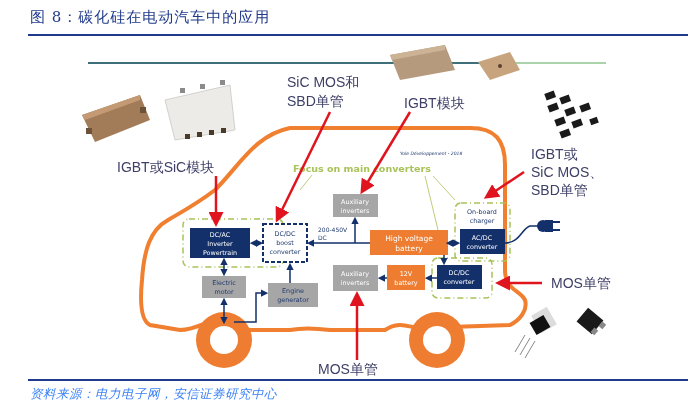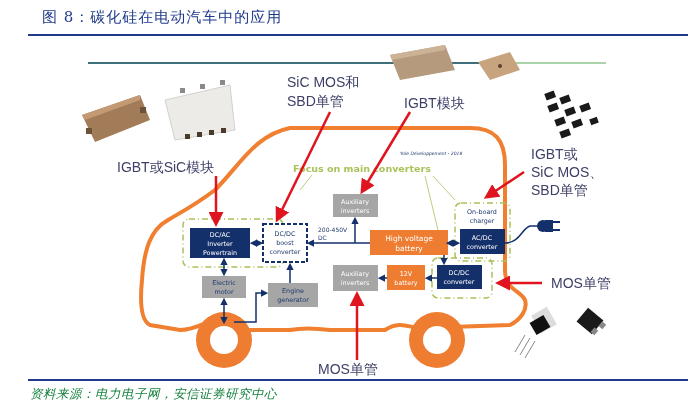--- a/index.html
+++ b/index.html
@@ -1,20 +1,20 @@
 <!DOCTYPE html>
 <html><head>
 <meta charset="utf-8">
 <style>
   html, body { margin: 0; padding: 0; background: #ffffff; }
   body { width: 700px; height: 413px; position: relative; overflow: hidden; font-family: "DejaVu Sans", sans-serif; }
-  .title { position: absolute; left: 42px; top: 8px; font-family: "DejaVu Serif", serif; font-size: 15px; color: #1f3a8a; letter-spacing: 1px; }
+  .title { position: absolute; left: 30px; top: 8px; font-family: "DejaVu Serif", serif; font-size: 15px; color: #1f3a8a; letter-spacing: 1px; }
   .title-rule { position: absolute; left: 28px; top: 34px; width: 660px; height: 2px; background: #1f3a8a; }
   .footer-rule { position: absolute; left: 28px; top: 379px; width: 660px; height: 2px; background: #1f3a8a; }
-  .source { position: absolute; left: 30px; top: 386px; font-family: "DejaVu Serif", serif; font-style: italic; font-size: 12.5px; color: #15803d; letter-spacing: 0.5px; }
+  .source { position: absolute; left: 30px; top: 386px; font-family: "DejaVu Serif", serif; font-style: italic; font-size: 12.5px; color: #3b82f6; letter-spacing: 0.5px; }
   svg#diagram { position: absolute; left: 0; top: 0; }
   .lbl { font-family: "Liberation Sans", sans-serif; font-size: 14px; fill: #3d3f66; }
   .boxtxt { font-family: "DejaVu Sans", sans-serif; font-size: 6.4px; fill: #ffffff; text-anchor: middle; }
   .boxtxt-dark { font-family: "DejaVu Sans", sans-serif; font-size: 6.4px; fill: #1f3a6e; text-anchor: middle; }
   .focus { font-family: "DejaVu Sans", sans-serif; font-weight: bold; font-size: 9.5px; fill: #a9c25a; }
   .credit { font-family: "DejaVu Sans", sans-serif; font-style: italic; font-size: 4.5px; fill: #1f3a6e; }
   .volt { font-family: "DejaVu Sans", sans-serif; font-size: 6px; fill: #1f3a6e; }
 </style>
 </head>
 <body>

